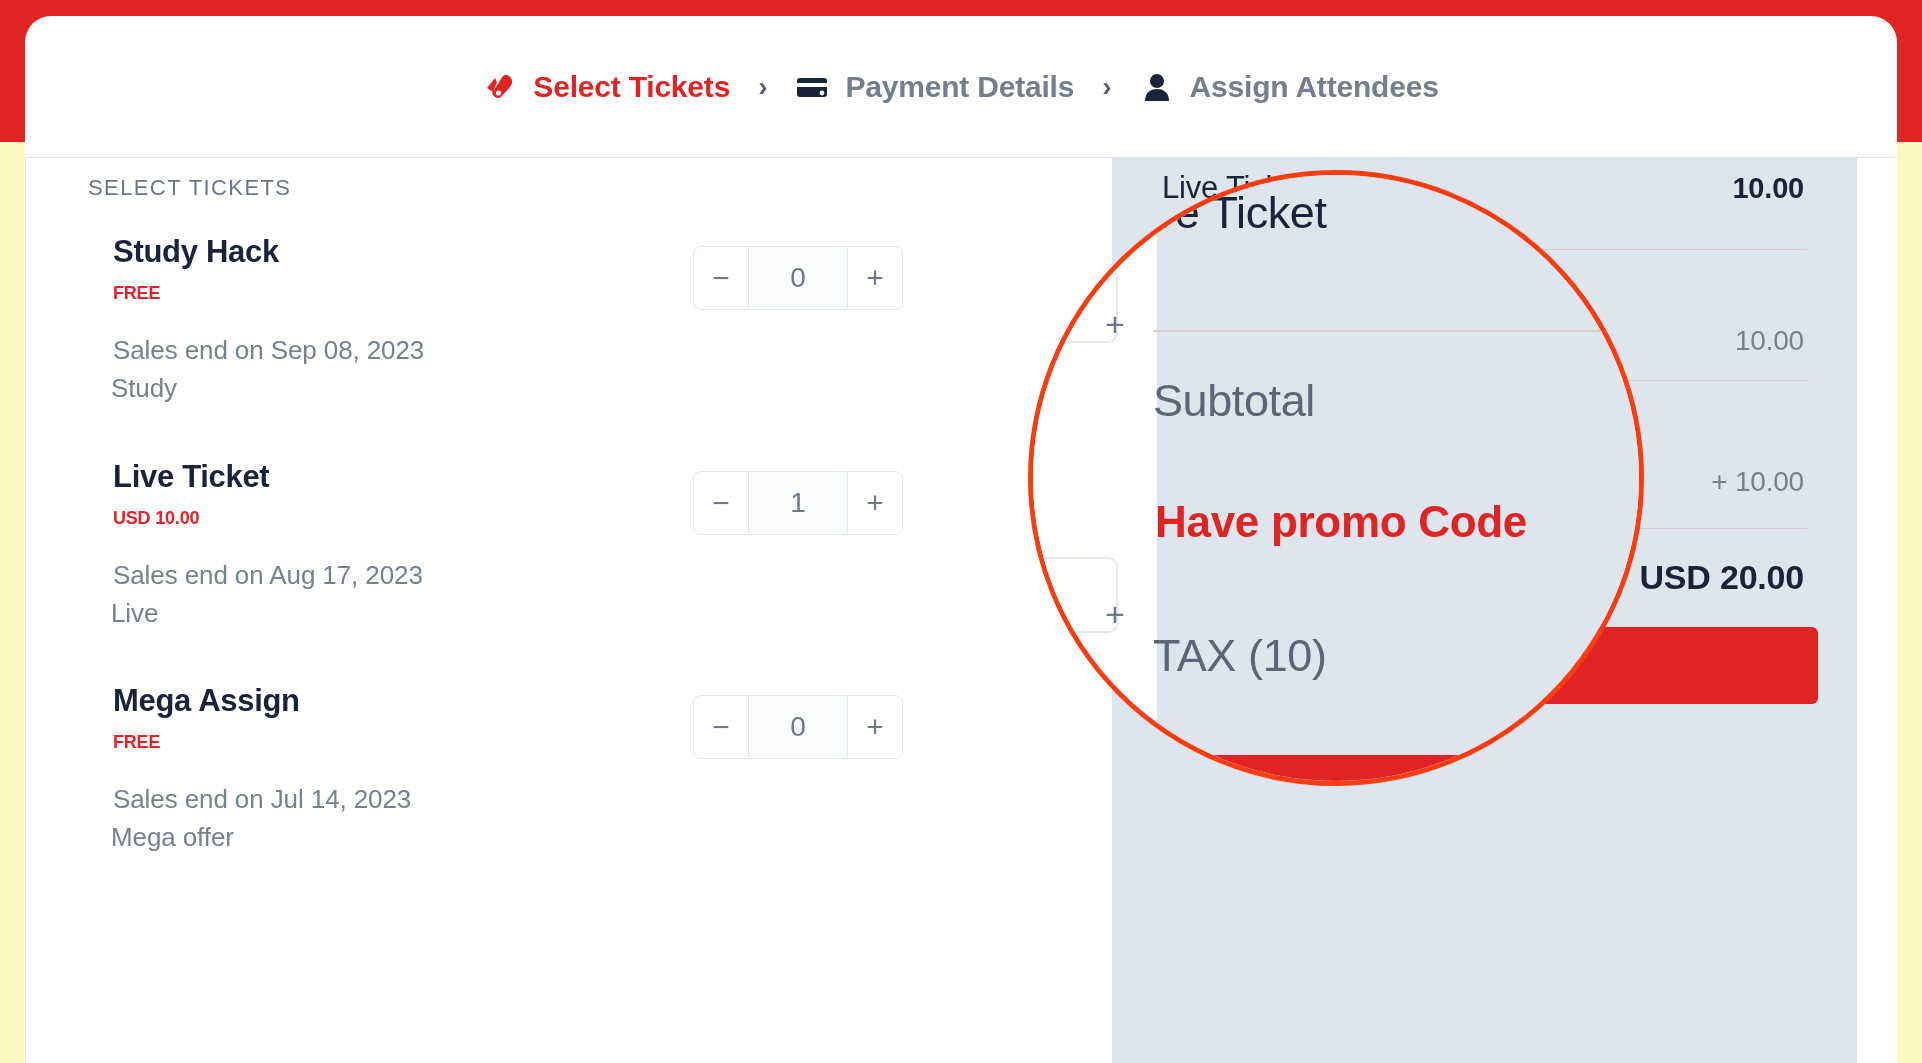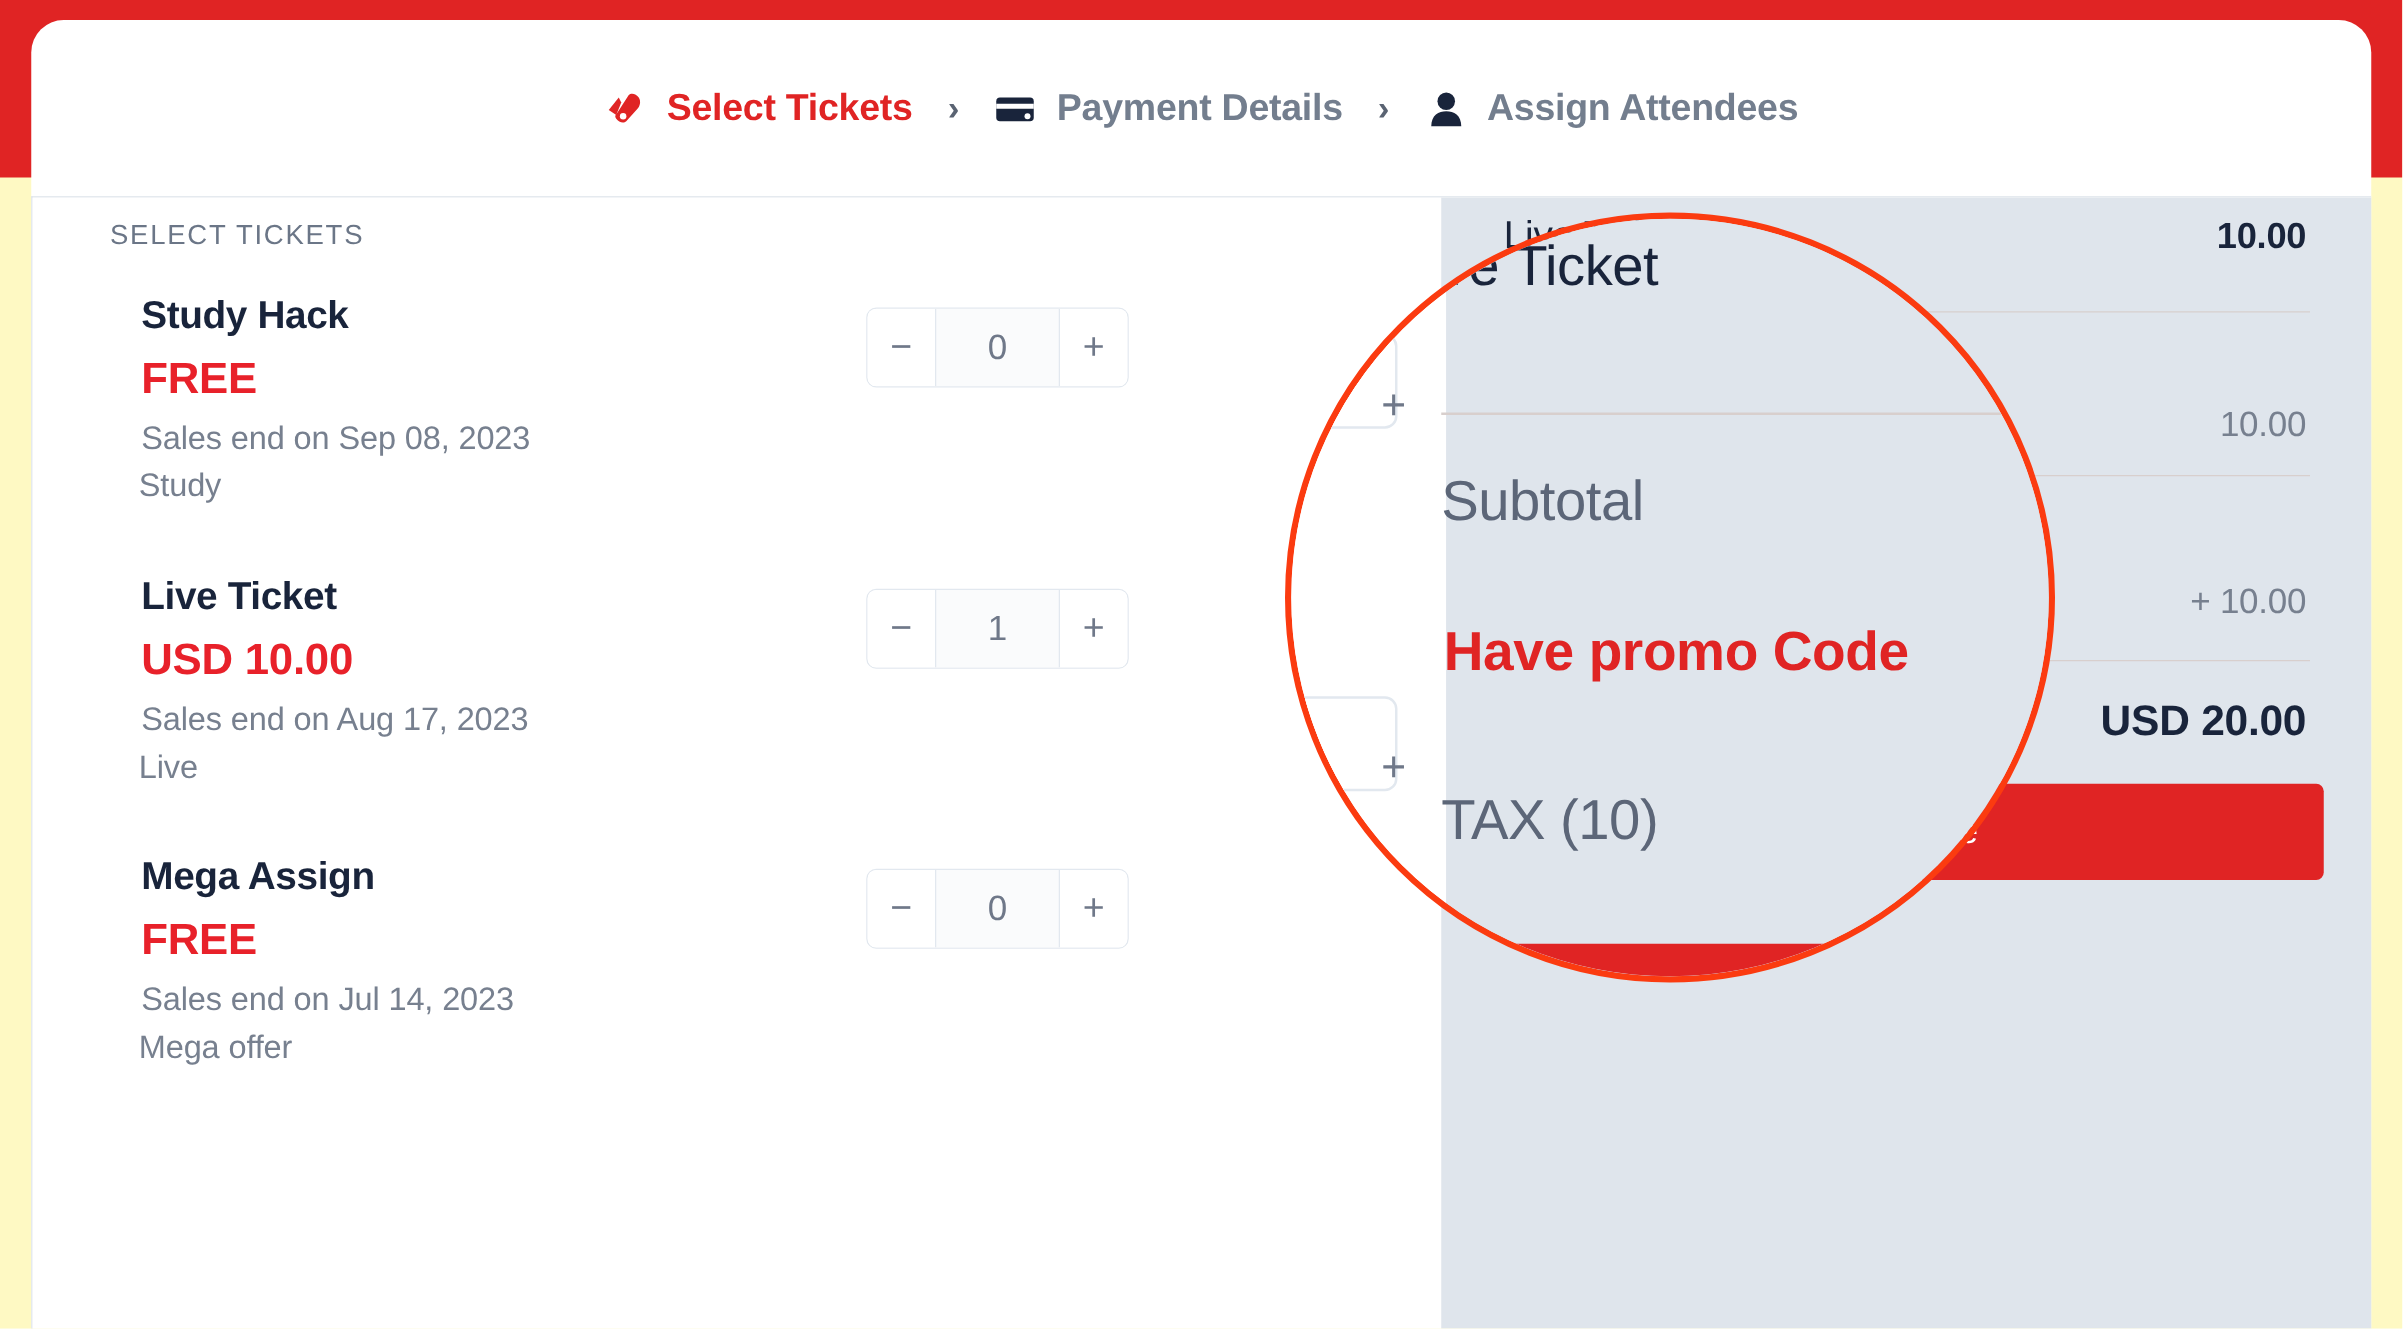--- a/index.html
+++ b/index.html
@@ -120,21 +120,21 @@
     top: 14px;
     font-size: 31px;
     font-weight: bold;
     color: #19243b;
     letter-spacing: -0.3px;
   }
   .t-price {
     position: absolute;
     left: 87px;
     top: 63px;
-    font-size: 35px;
+    font-size: 18px;
     font-weight: bold;
     color: #e8212a;
     letter-spacing: -0.2px;
   }
   .t-sales {
     position: absolute;
     left: 87px;
     top: 115px;
     font-size: 26px;
     color: #77808f;
@@ -183,21 +183,21 @@
     font-size: 28px;
     color: #6f7889;
     background: #fafbfc;
     border-left: 1px solid #e2e8ef;
     border-right: 1px solid #e2e8ef;
   }
 
   
   .summary-col {
     position: absolute;
-    left: 1127px;
+    left: 1086px;
     top: 0;
     width: 745px;
     height: 100%;
     background: #dfe5ec;
     box-sizing: border-box;
   }
   .sum-row {
     position: absolute;
     left: 0;
     width: 745px;

